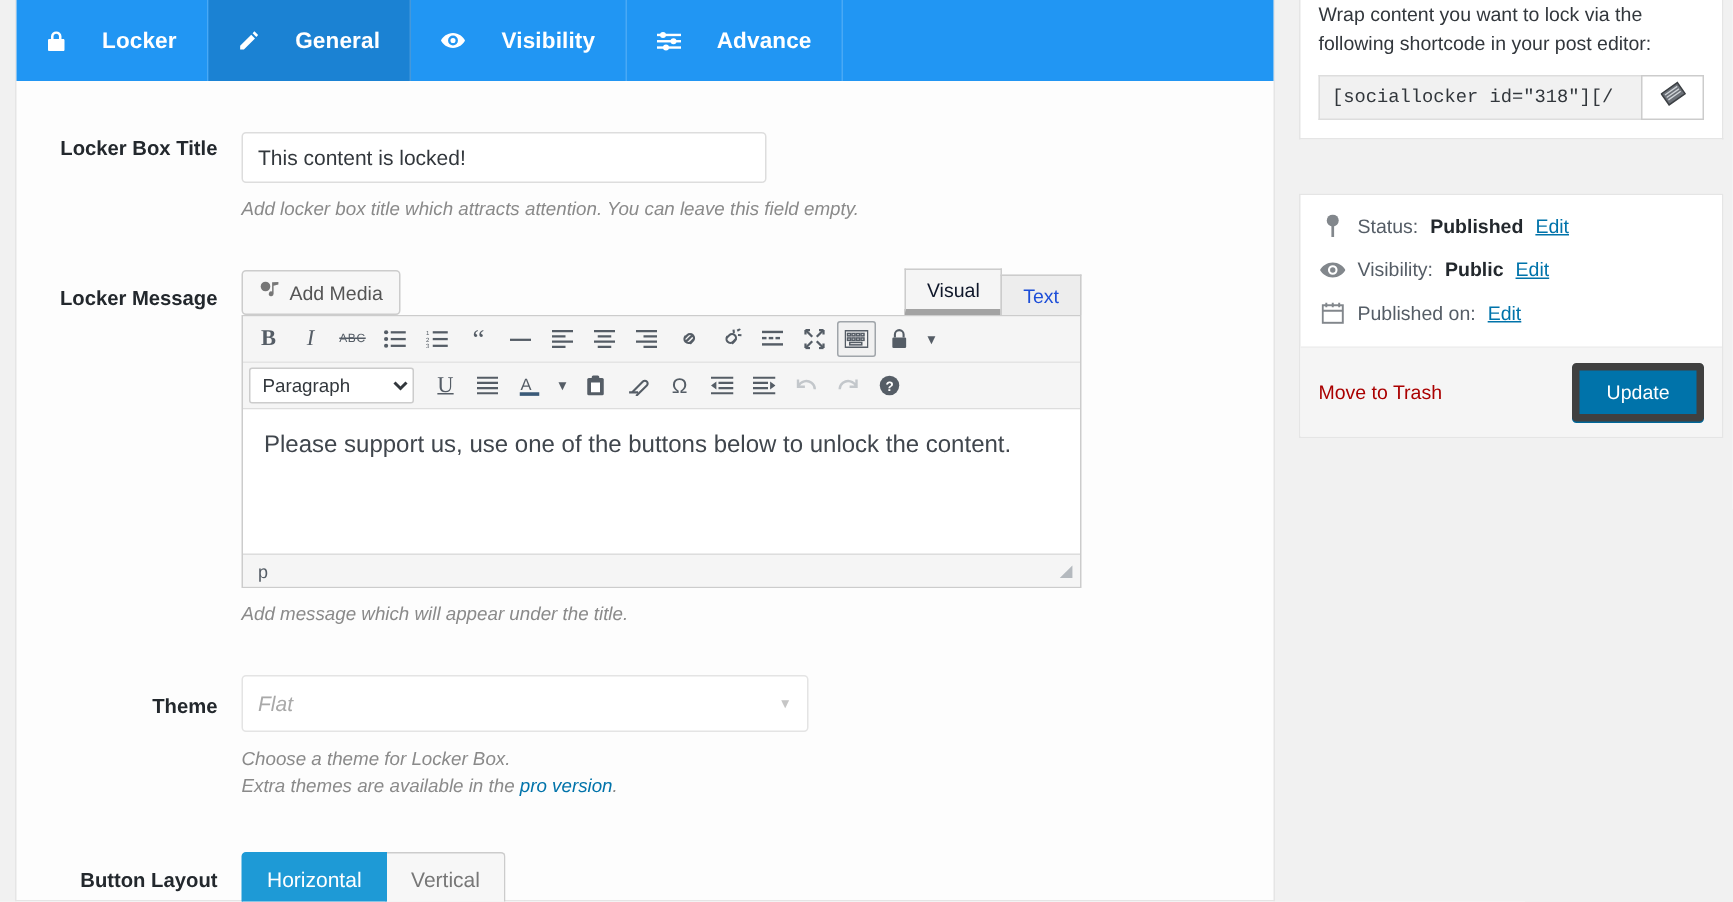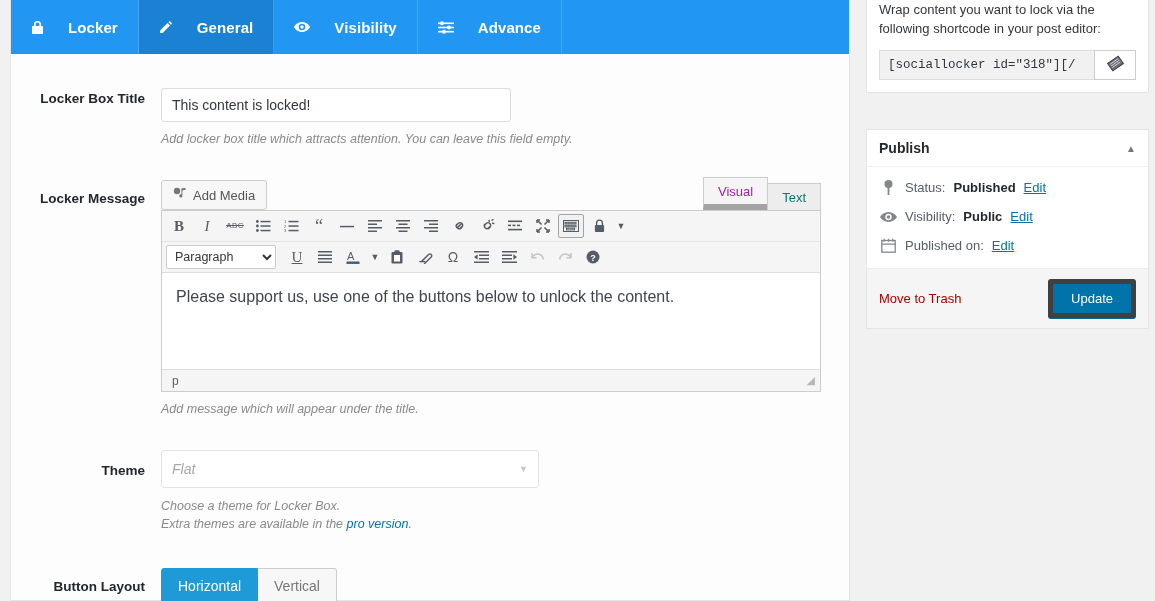--- a/index.html
+++ b/index.html
@@ -46,39 +46,39 @@
   .desc a { color: #0073aa; }
 
   .text-input {
     width: 350px; height: 34px; padding: 6px 10px;
     border: 1px solid #ddd; border-radius: 3px;
     background: #fff; font-size: 14px; color: #32373c;
     font-family: "Liberation Sans", sans-serif;
   }
 
   
-  .editor-wrap { width: 660px; }
+  .editor-wrap { width: 560px; }
   .editor-top {
     display: flex; justify-content: space-between; align-items: flex-end;
     height: 36px;
   }
   .add-media {
     display: inline-flex; align-items: center; gap: 6px;
     height: 30px; padding: 0 11px;
     background: #f7f7f7; border: 1px solid #ccc; border-radius: 3px;
     font-size: 13px; color: #555; cursor: pointer;
   }
   .vt-tabs { display: flex; align-items: flex-end; }
   .vt-tab {
-    padding: 7px 14px 6px; font-size: 13px; color: #0f766e;
+    padding: 7px 14px 6px; font-size: 13px; color: #1d4ed8;
     border: 1px solid #ccc; border-bottom: none;
     background: #ededed; cursor: pointer; line-height: 1;
     margin-left: -1px;
   }
-  .vt-tab.active { background: #f5f5f5; border-bottom: 6px solid #a3a3a3; color: #a21caf; }
+  .vt-tab.active { background: #f5f5f5; border-bottom: 4px solid #a3a3a3; color: #0f172a; }
 
   .editor-box { border: 1px solid #ccc; background: #fff; }
   .tb { background: #f5f5f5; border-bottom: 1px solid #ddd; }
   .tb-row {
     display: flex; align-items: center; gap: 2px;
     padding: 3px 4px; flex-wrap: nowrap;
   }
   .tb-row.r2 { border-top: 1px solid #e4e4e4; }
   .tbi {
     width: 26px; height: 24px;
@@ -535,24 +535,20 @@
                 </svg>
             </span>
           </div>
         </div>
       </div>
     </div>
 
     <div class="sep"></div>
 
     <div class="panel">
-      <div class="panel-header">
-        <span class="panel-title">Publish</span>
-        <span class="toggle-arrow">▲</span>
-      </div>
 
       <div style="padding:6px 0 8px;">
         <div class="pub-row">
           <span class="pub-ico">
             <svg width="9" height="15" viewBox="0 0 9 15">
                 <g fill="#82878c">
                   <circle cx="4.5" cy="4" r="4"></circle>
                   <rect x="3.6" y="6" width="1.8" height="9"></rect>
                 </g>
               </svg>

